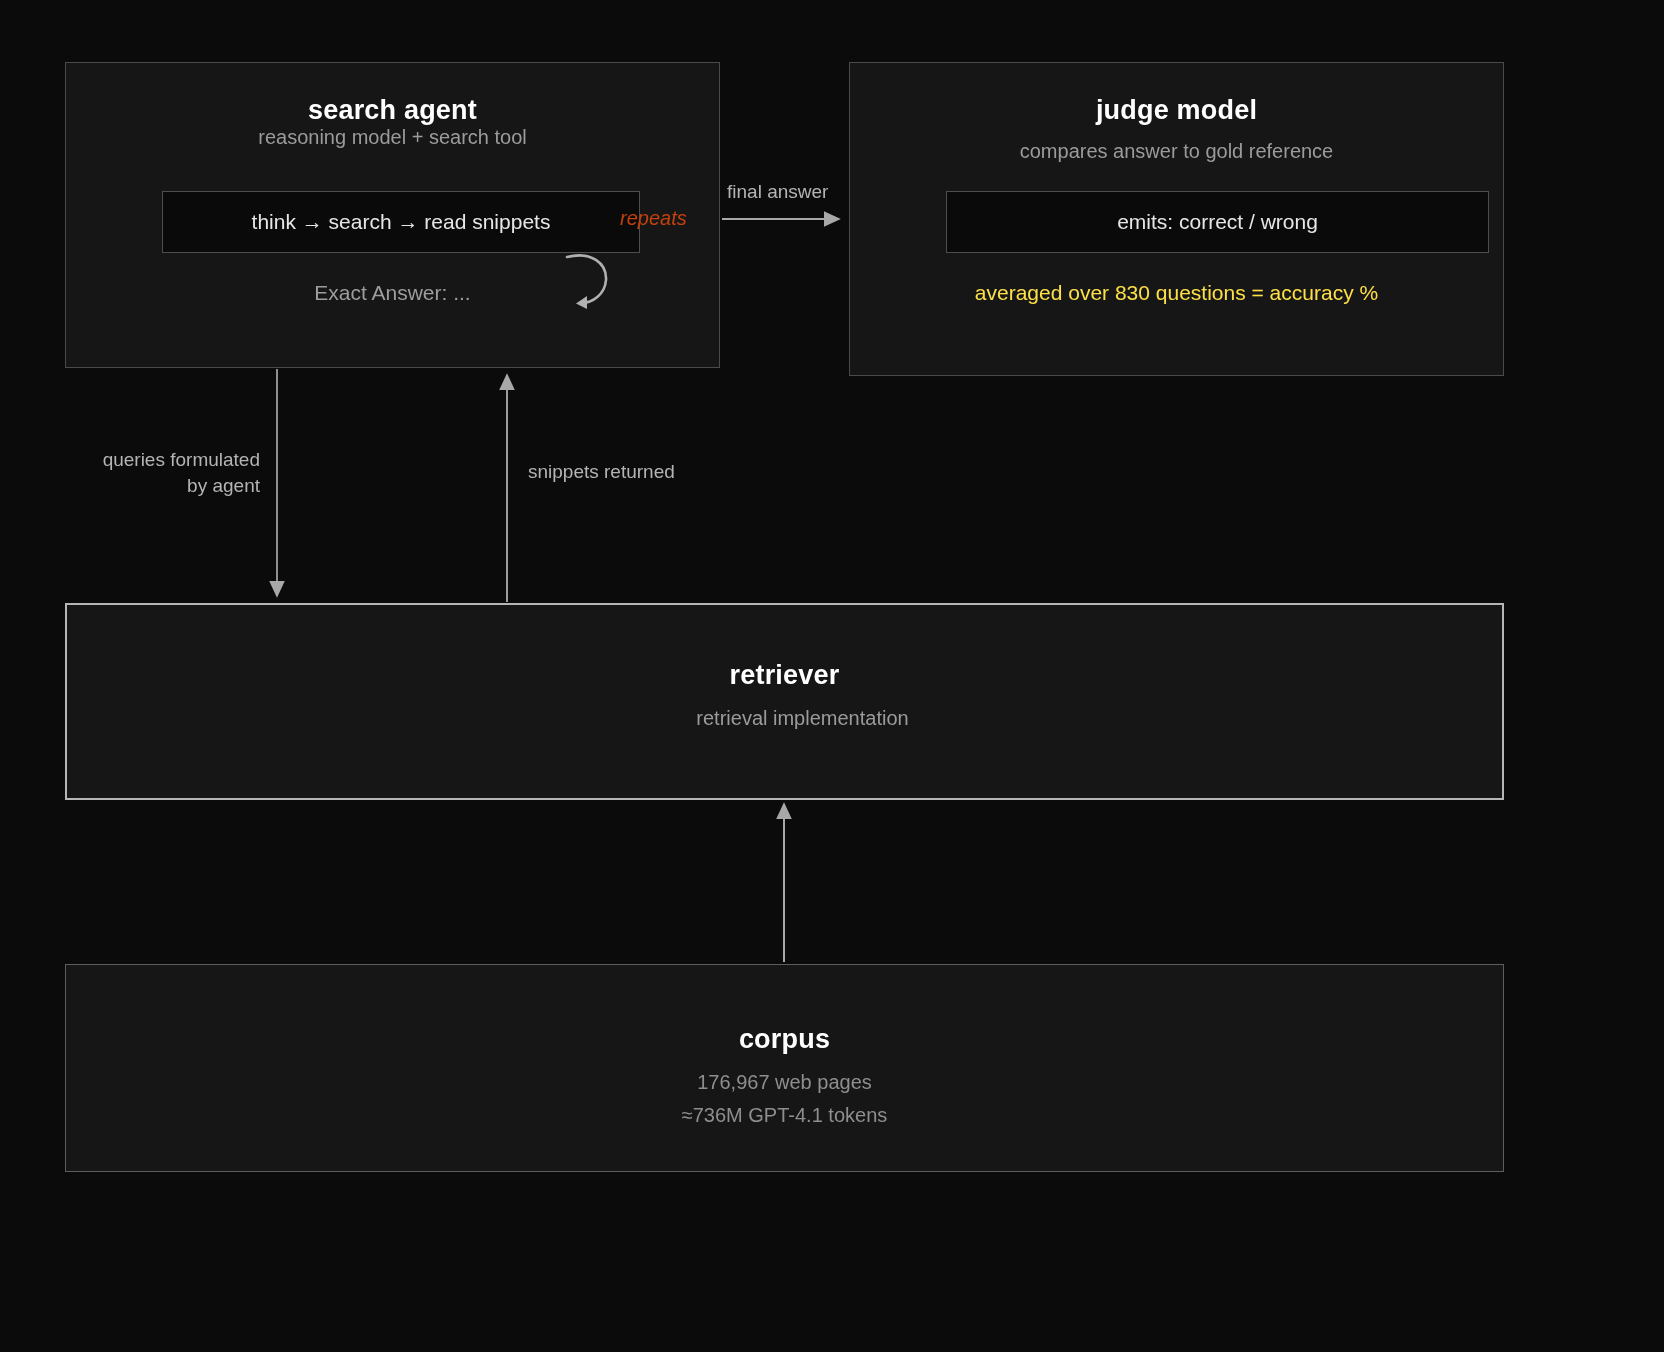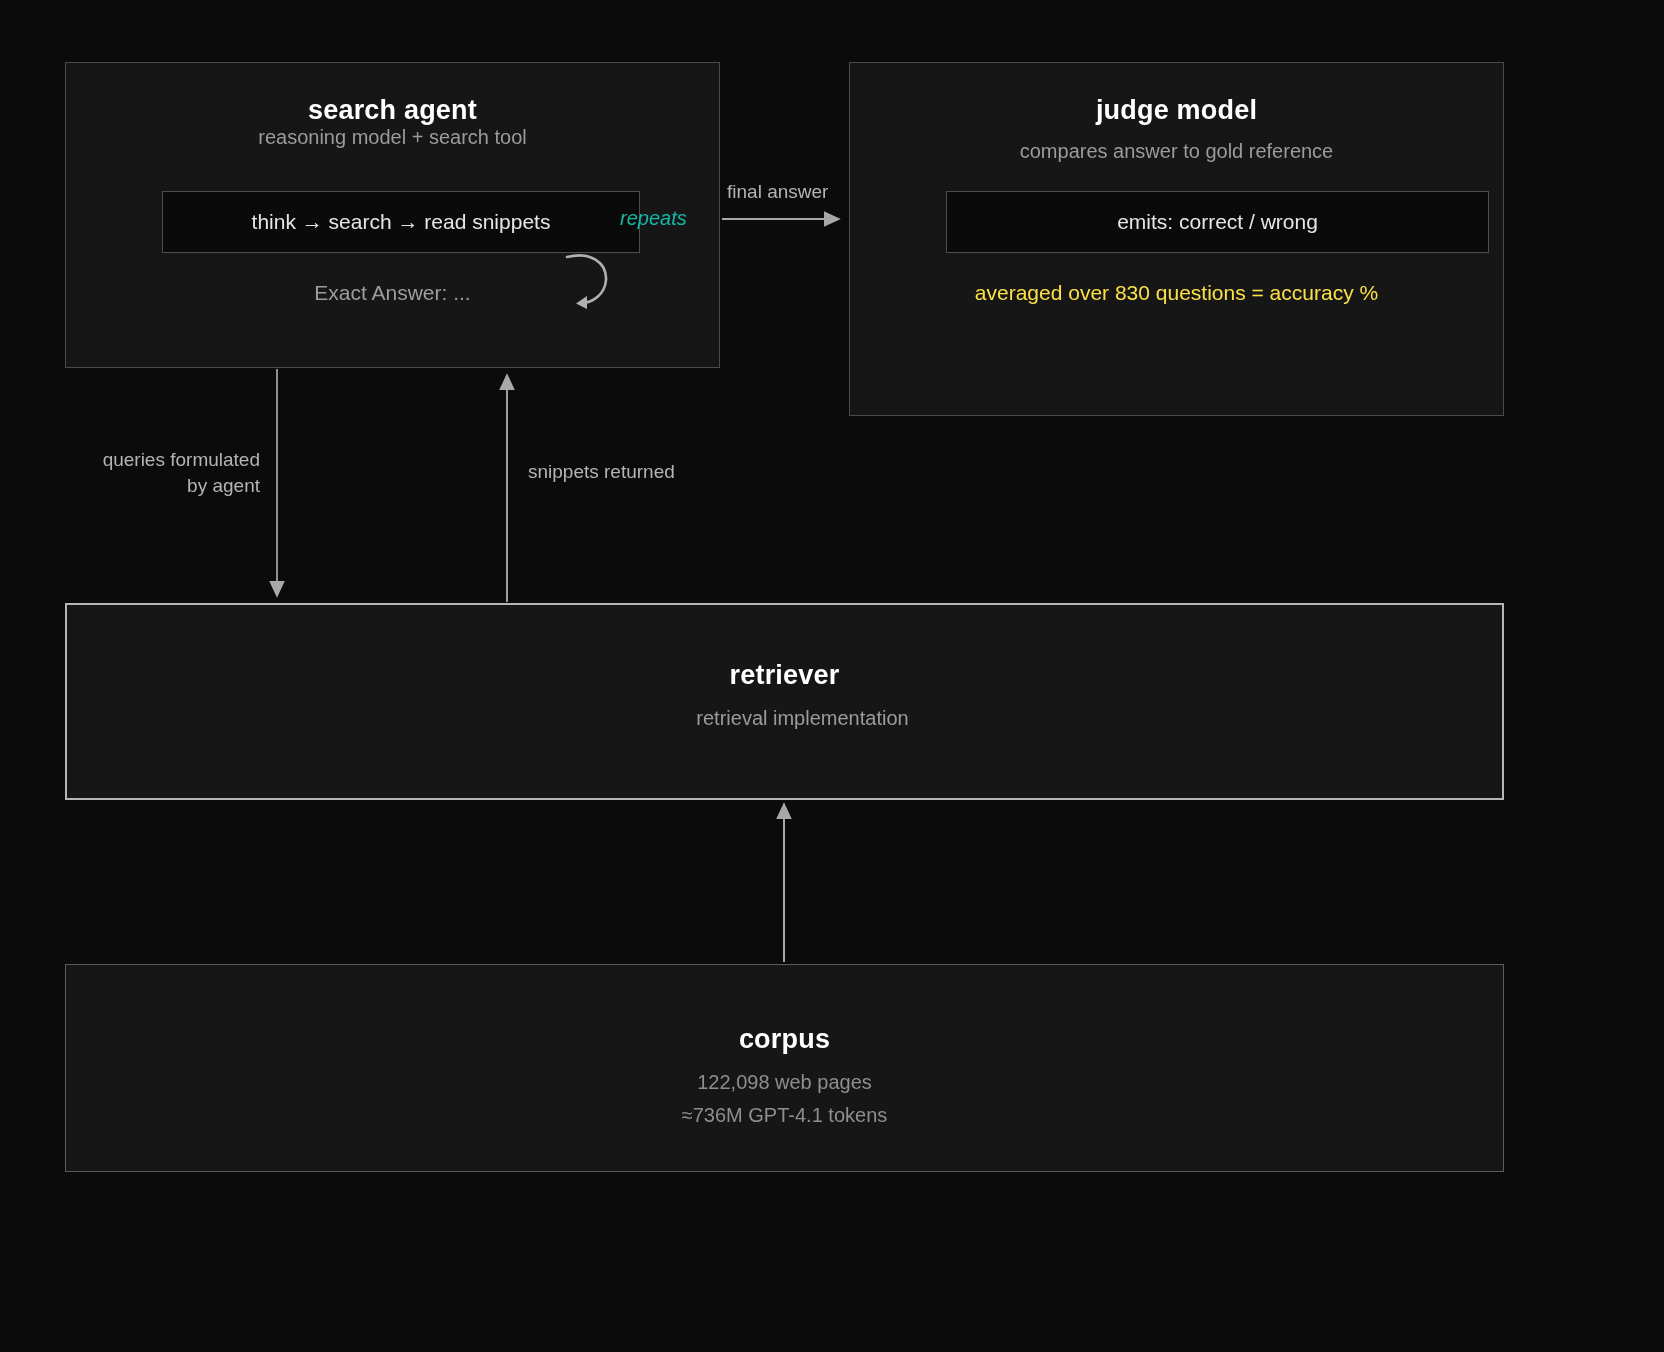--- a/index.html
+++ b/index.html
@@ -53,21 +53,21 @@
     height: 306px;
   }
   #search-agent .title { margin-top: 32px; }
   #search-agent .subtitle { }
 
   
   #judge-model {
     left: 849px;
     top: 62px;
     width: 655px;
-    height: 354px;
+    height: 314px;
   }
   #judge-model .title { margin-top: 32px; }
   #judge-model .subtitle { margin-top: 14px; }
 
   
   .inner-box {
     position: absolute;
     box-sizing: border-box;
     background: #0a0a0a;
     border: 1.2px solid #4d4d4d;
@@ -101,21 +101,21 @@
     pointer-events: none;
   }
 
   
   #repeats-label {
     position: absolute;
     left: 620px;
     top: 207px;
     font-size: 20px;
     font-style: italic;
-    color: #14b8a6;
+    color: #c2410c;
   }
 
   
   #exact-answer {
     position: absolute;
     left: 0;
     right: 0;
     top: 218px;
     text-align: center;
     font-size: 21px;
@@ -238,17 +238,17 @@
     <div id="averaged-line">averaged over 830 questions = accuracy %</div>
   </div>
 
   <div class="node" id="retriever">
     <div class="title">retriever</div>
     <div class="subtitle">retrieval implementation</div>
   </div>
 
   <div class="node" id="corpus">
     <div class="title">corpus</div>
-    <div class="meta line1">122,098 web pages</div>
+    <div class="meta line1">176,967 web pages</div>
     <div class="meta line2">≈736M GPT-4.1 tokens</div>
   </div>
 
 </div>
 
 </body></html>

